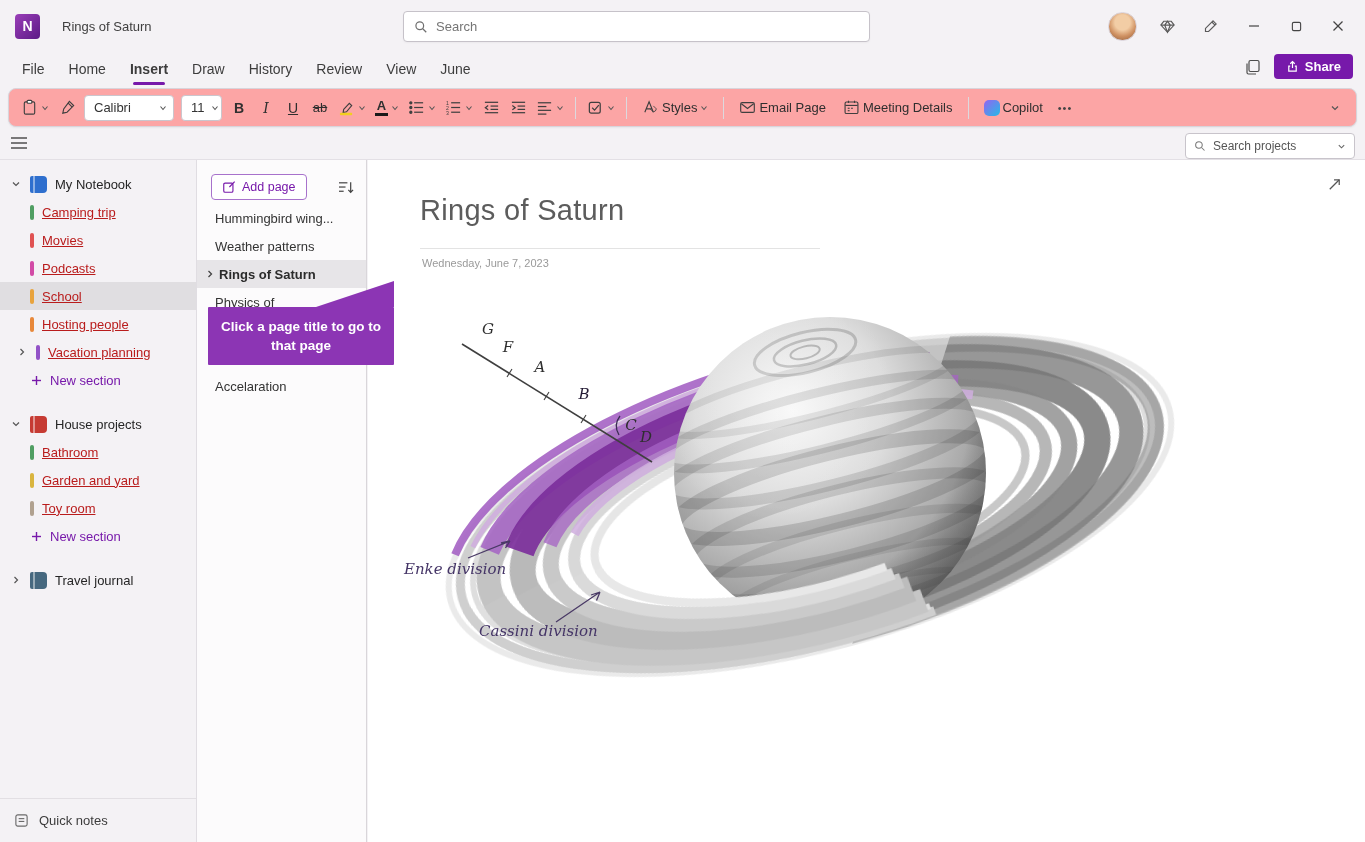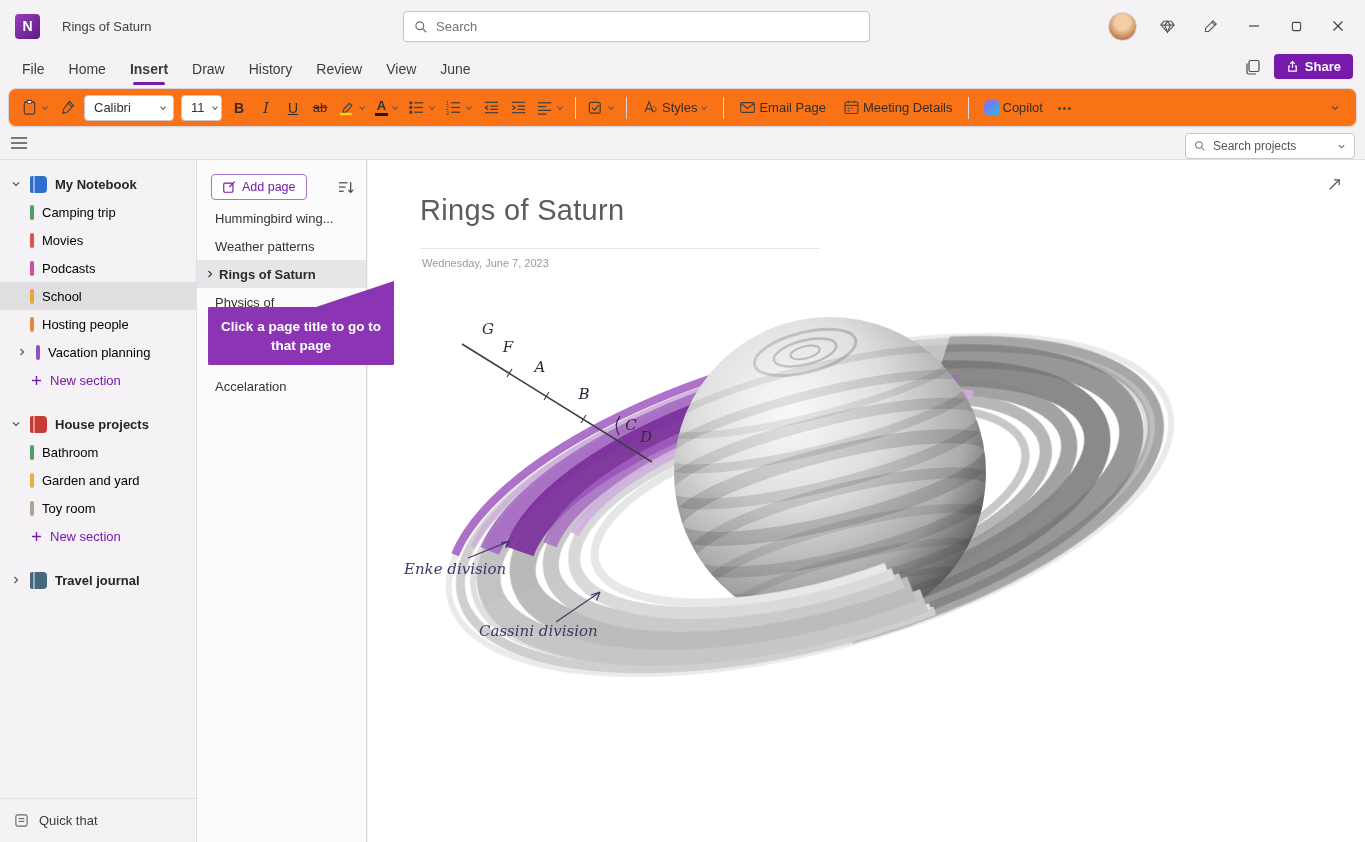--- a/index.html
+++ b/index.html
@@ -20,21 +20,21 @@
   .avatar { width:29px; height:29px; border-radius:50%; background:radial-gradient(circle at 50% 35%, #f2cda5 0 34%, #cf9162 62%, #8d5a38 100%); border:1px solid #d9d3da; margin:0 8px; }
   .win-btn { width:42px; height:44px; display:flex; align-items:center; justify-content:center; }
 
   .tabs-row { position:absolute; top:52px; left:0; right:0; height:34px; display:flex; align-items:stretch; padding-left:10px; }
   .tab { padding:0 12px; display:flex; align-items:center; font-size:14px; color:#3d3d3d; position:relative; }
   .tab.active { font-weight:700; }
   .tab.active .tab-underline { position:absolute; left:50%; transform:translateX(-50%); bottom:1px; width:32px; height:3px; border-radius:2px; background:#7719aa; }
   .tabs-right { position:absolute; right:12px; top:54px; display:flex; align-items:center; gap:12px; }
   .share { height:25px; padding:0 12px; border-radius:4px; color:#fff; font-size:13px; font-weight:600; display:flex; align-items:center; gap:6px; }
 
-  .toolbar { position:absolute; top:88px; left:8px; right:8px; height:39px; background:#f97316; border:1px solid #d8d5db; border-radius:8px; display:flex; align-items:center; padding:0 8px; gap:1px; box-shadow:0 1px 2px rgba(0,0,0,.05); }
+  .toolbar { position:absolute; top:88px; left:8px; right:8px; height:39px; background:#fca5a5; border:1px solid #d8d5db; border-radius:8px; display:flex; align-items:center; padding:0 8px; gap:1px; box-shadow:0 1px 2px rgba(0,0,0,.05); }
   .tbtn { height:28px; min-width:26px; padding:0 4px; border-radius:4px; display:inline-flex; align-items:center; justify-content:center; gap:3px; font-size:14px; color:#2f2f2f; }
   .tbtn.lbl { padding:0 8px; font-size:13px; white-space:nowrap; }
   .combo { height:26px; border:1px solid #cac6cd; border-radius:4px; background:#fff; display:inline-flex; align-items:center; gap:6px; padding:0 6px 0 9px; font-size:13px; color:#333; margin:0 3px; }
   .combo.font { width:90px; justify-content:space-between; }
   .combo.size { width:41px; justify-content:space-between; }
   .fmt-b { font-weight:700; }
   .fmt-i { font-style:italic; font-family:"DejaVu Serif",serif; }
   .fmt-u { text-decoration:underline; }
   .fmt-s { text-decoration:line-through; font-size:13px; }
   .sep { width:1px; height:22px; background:#ddd9de; margin:0 6px; flex:none; }
@@ -43,22 +43,22 @@
   .spacer { flex:1; }
 
   .subheader-left { position:absolute; left:10px; top:136px; }
   .nbsearch { position:absolute; right:10px; top:133px; width:170px; height:26px; background:#fff; border:1px solid #c8c4cb; border-radius:4px; display:flex; align-items:center; gap:7px; padding:0 8px; font-size:12px; color:#555; }
   .nbsearch .txt { flex:1; }
 
   
   .sidebar { position:absolute; top:160px; left:0; width:197px; bottom:0; background:#f4f2f5; border-right:1px solid #e0dde2; }
   .side-scroll { padding-top:10px; }
   .nb-row, .sec-row, .newsec-row { height:28px; display:flex; align-items:center; gap:8px; font-size:13px; }
-  .nb-row { padding-left:10px; color:#252525; font-weight:700; }
-  .sec-row { padding-left:30px; color:#000000; }
+  .nb-row { padding-left:10px; color:#252525; font-weight:400; }
+  .sec-row { padding-left:30px; color:#b91c1c;text-decoration:underline; }
   .sec-row.with-chev { padding-left:16px; }
   .sec-row.selected { background:#e0dee1; }
   .newsec-row { padding-left:31px; color:#7719aa; }
   .nb-gap { height:16px; }
   .chev { width:12px; display:flex; justify-content:center; flex:none; }
   .nb-book { width:17px; height:17px; border-radius:2px 4px 4px 2px; position:relative; flex:none; }
   .nb-book::after { content:""; position:absolute; left:3px; top:0; bottom:0; width:2px; background:rgba(255,255,255,.45); }
   .sec-bar { width:4px; height:15px; border-radius:2px; flex:none; }
   .quicknotes { position:absolute; bottom:0; left:0; right:0; height:44px; border-top:1px solid #e2dfe3; display:flex; align-items:center; gap:10px; padding-left:14px; font-size:13px; color:#3c3c3c; }
 
@@ -504,21 +504,21 @@
     </div>
   </div>
   <div class="quicknotes">
     <span>
       <svg width="15" height="15" viewBox="0 0 16 16" fill="none" stroke="#6a6a6a" stroke-width="1.2">
           <rect x="2" y="2" width="12" height="12" rx="2"></rect>
           <line x1="5" y1="6" x2="11" y2="6"></line>
           <line x1="5" y1="9" x2="11" y2="9"></line>
         </svg>
     </span>
-    <span>Quick that</span>
+    <span>Quick notes</span>
   </div>
 </div>
 
 <div class="pagelist">
   <div class="addpage-row">
     <button class="addpage">
       <span>
         <svg width="14" height="14" viewBox="0 0 16 16" fill="none" stroke="#7719aa" stroke-width="1.3">
             <rect x="2" y="3.5" width="10.5" height="10.5" rx="1.5"></rect>
             <path d="M8.5 8 L14.5 1.8"></path>

